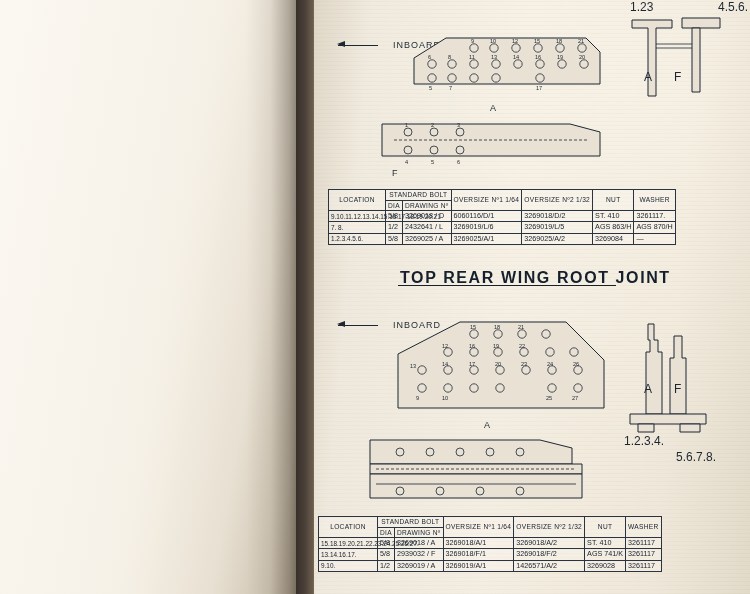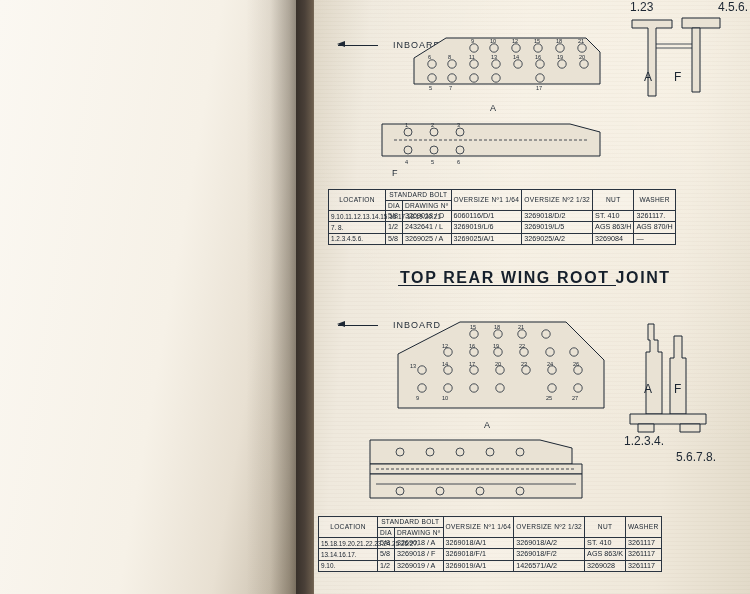--- a/index.html
+++ b/index.html
@@ -340,24 +340,24 @@
             <td>5/8</td>
             <td>3269018 / A</td>
             <td>3269018/A/1</td>
             <td>3269018/A/2</td>
             <td>ST. 410</td>
             <td>3261117</td>
           </tr>
           <tr>
             <td class="loc">13.14.16.17.</td>
             <td>5/8</td>
-            <td>3269018 / F</td>
+            <td>2939032 / F</td>
             <td>3269018/F/1</td>
             <td>3269018/F/2</td>
-            <td>AGS 863/K</td>
+            <td>AGS 741/K</td>
             <td>3261117</td>
           </tr>
           <tr>
             <td class="loc">9.10.</td>
             <td>1/2</td>
             <td>3269019 / A</td>
             <td>3269019/A/1</td>
             <td>1426571/A/2</td>
             <td>3269028</td>
             <td>3261117</td>

